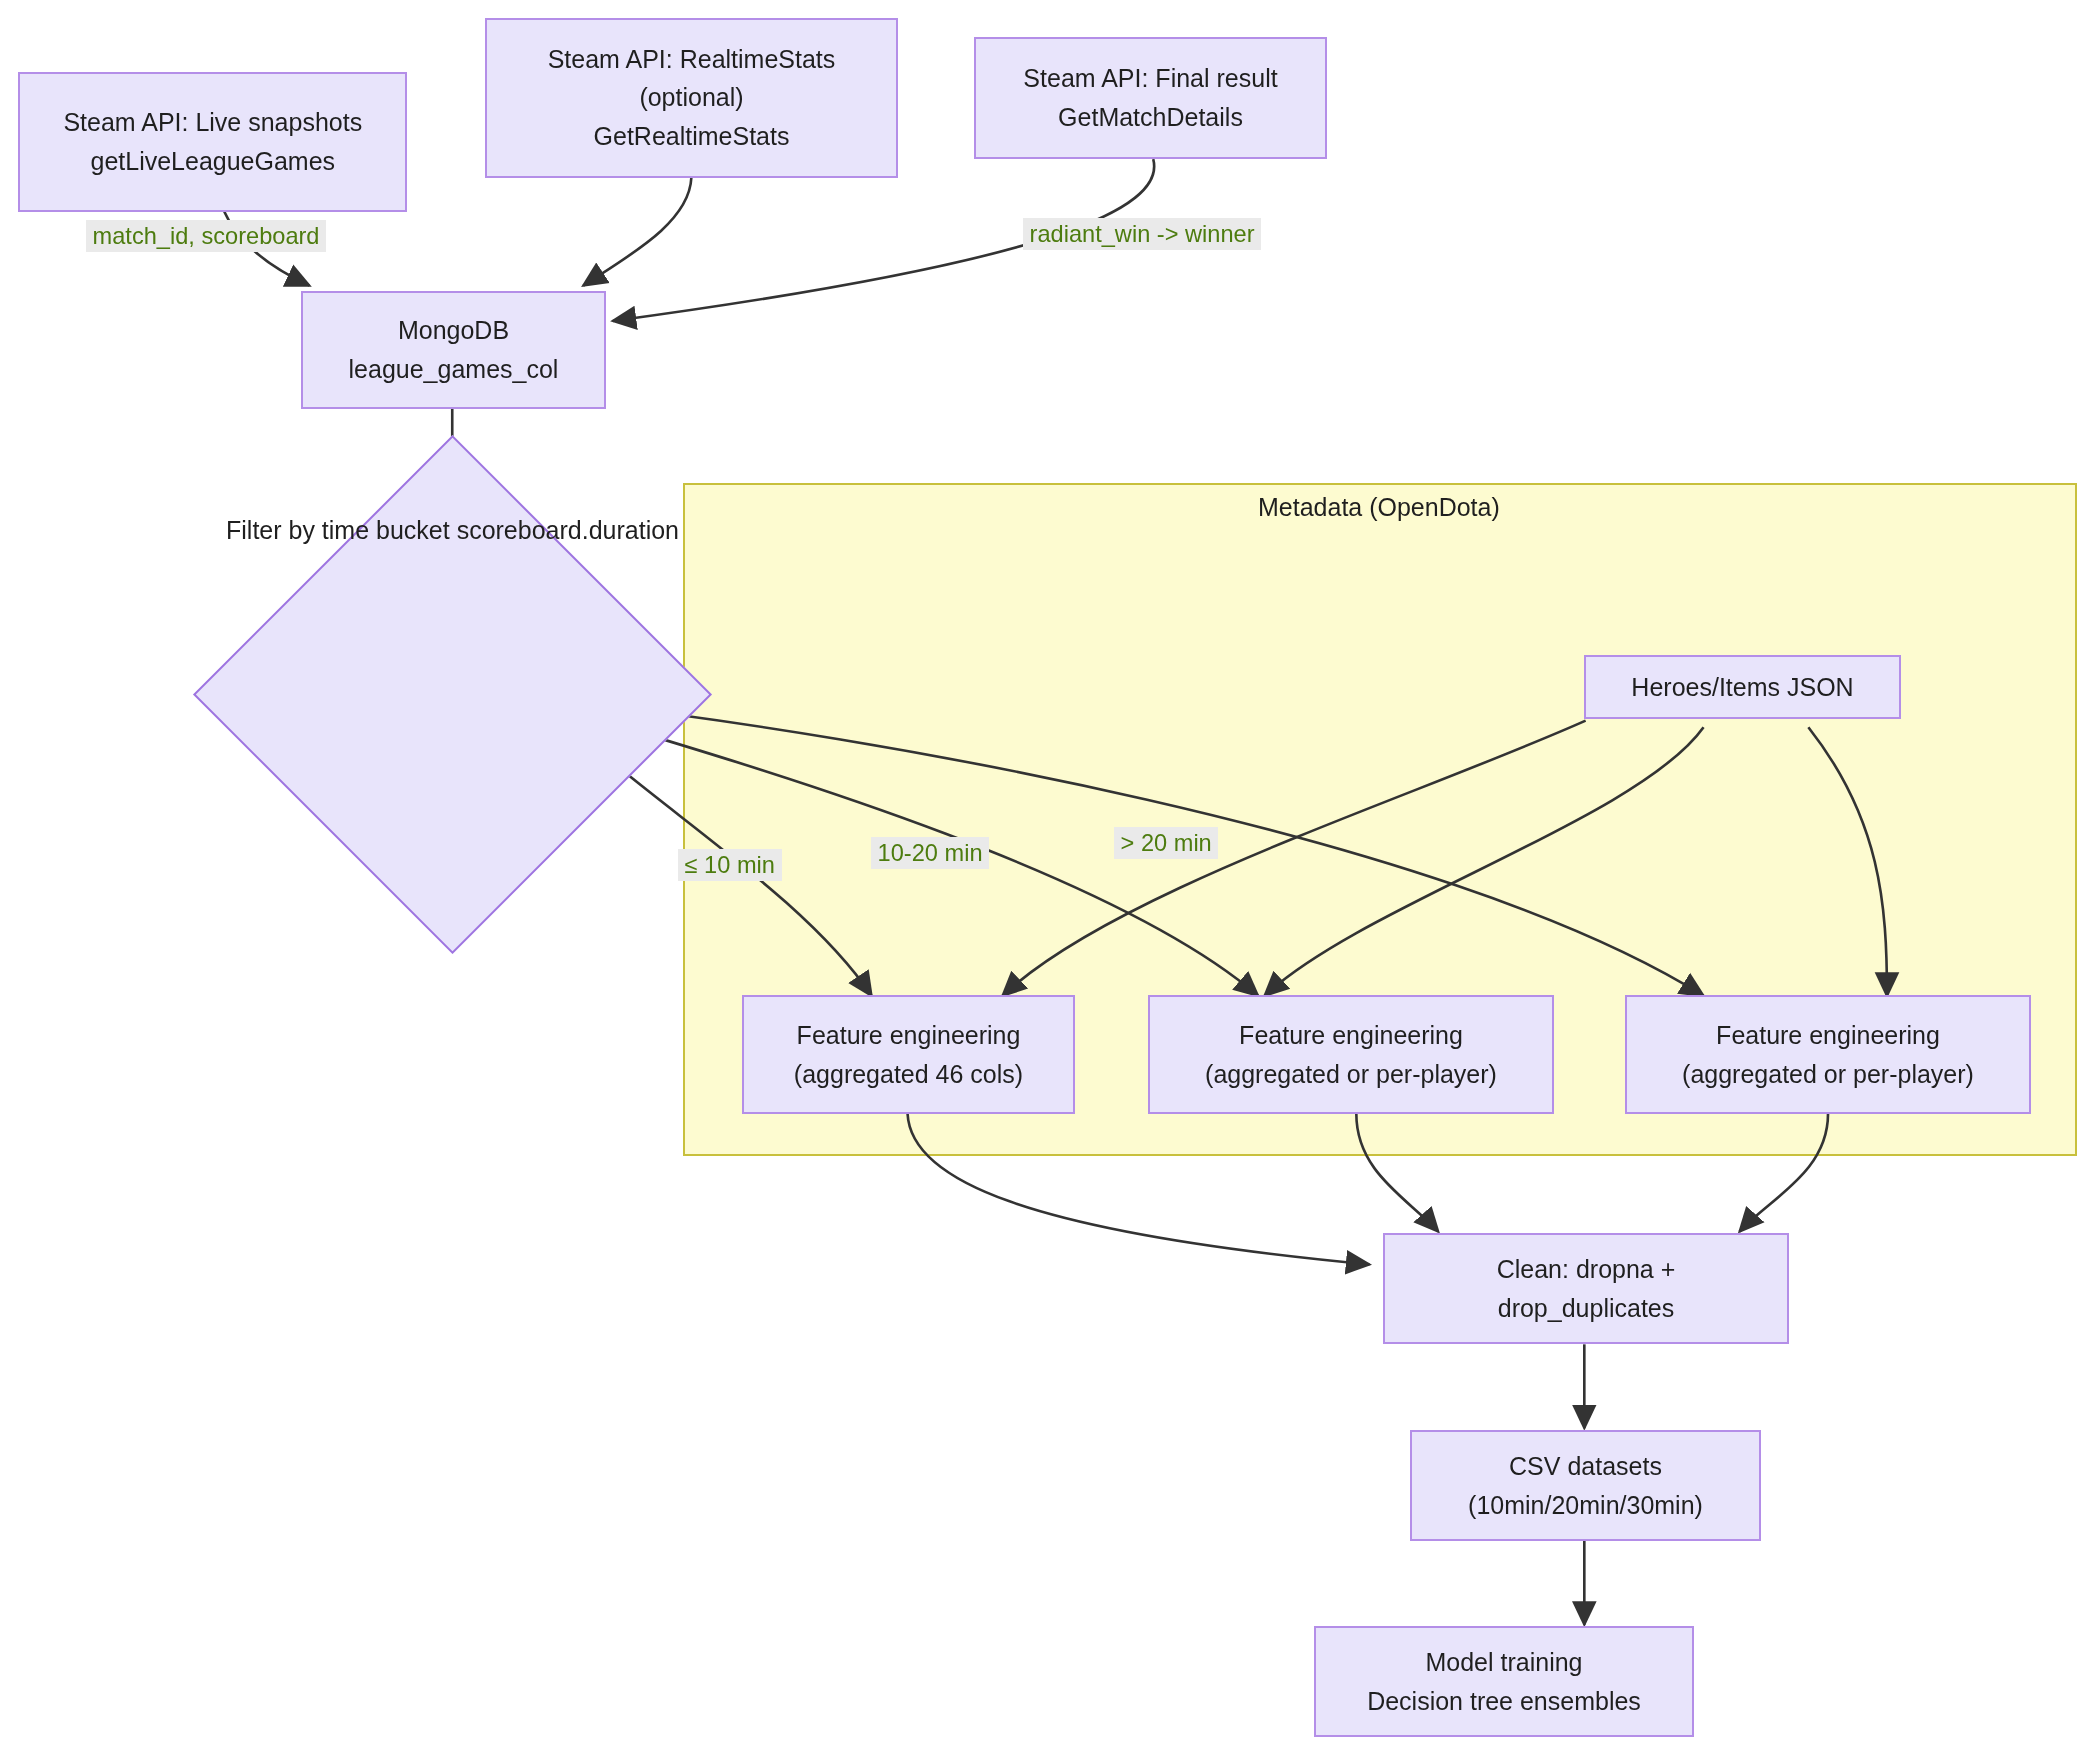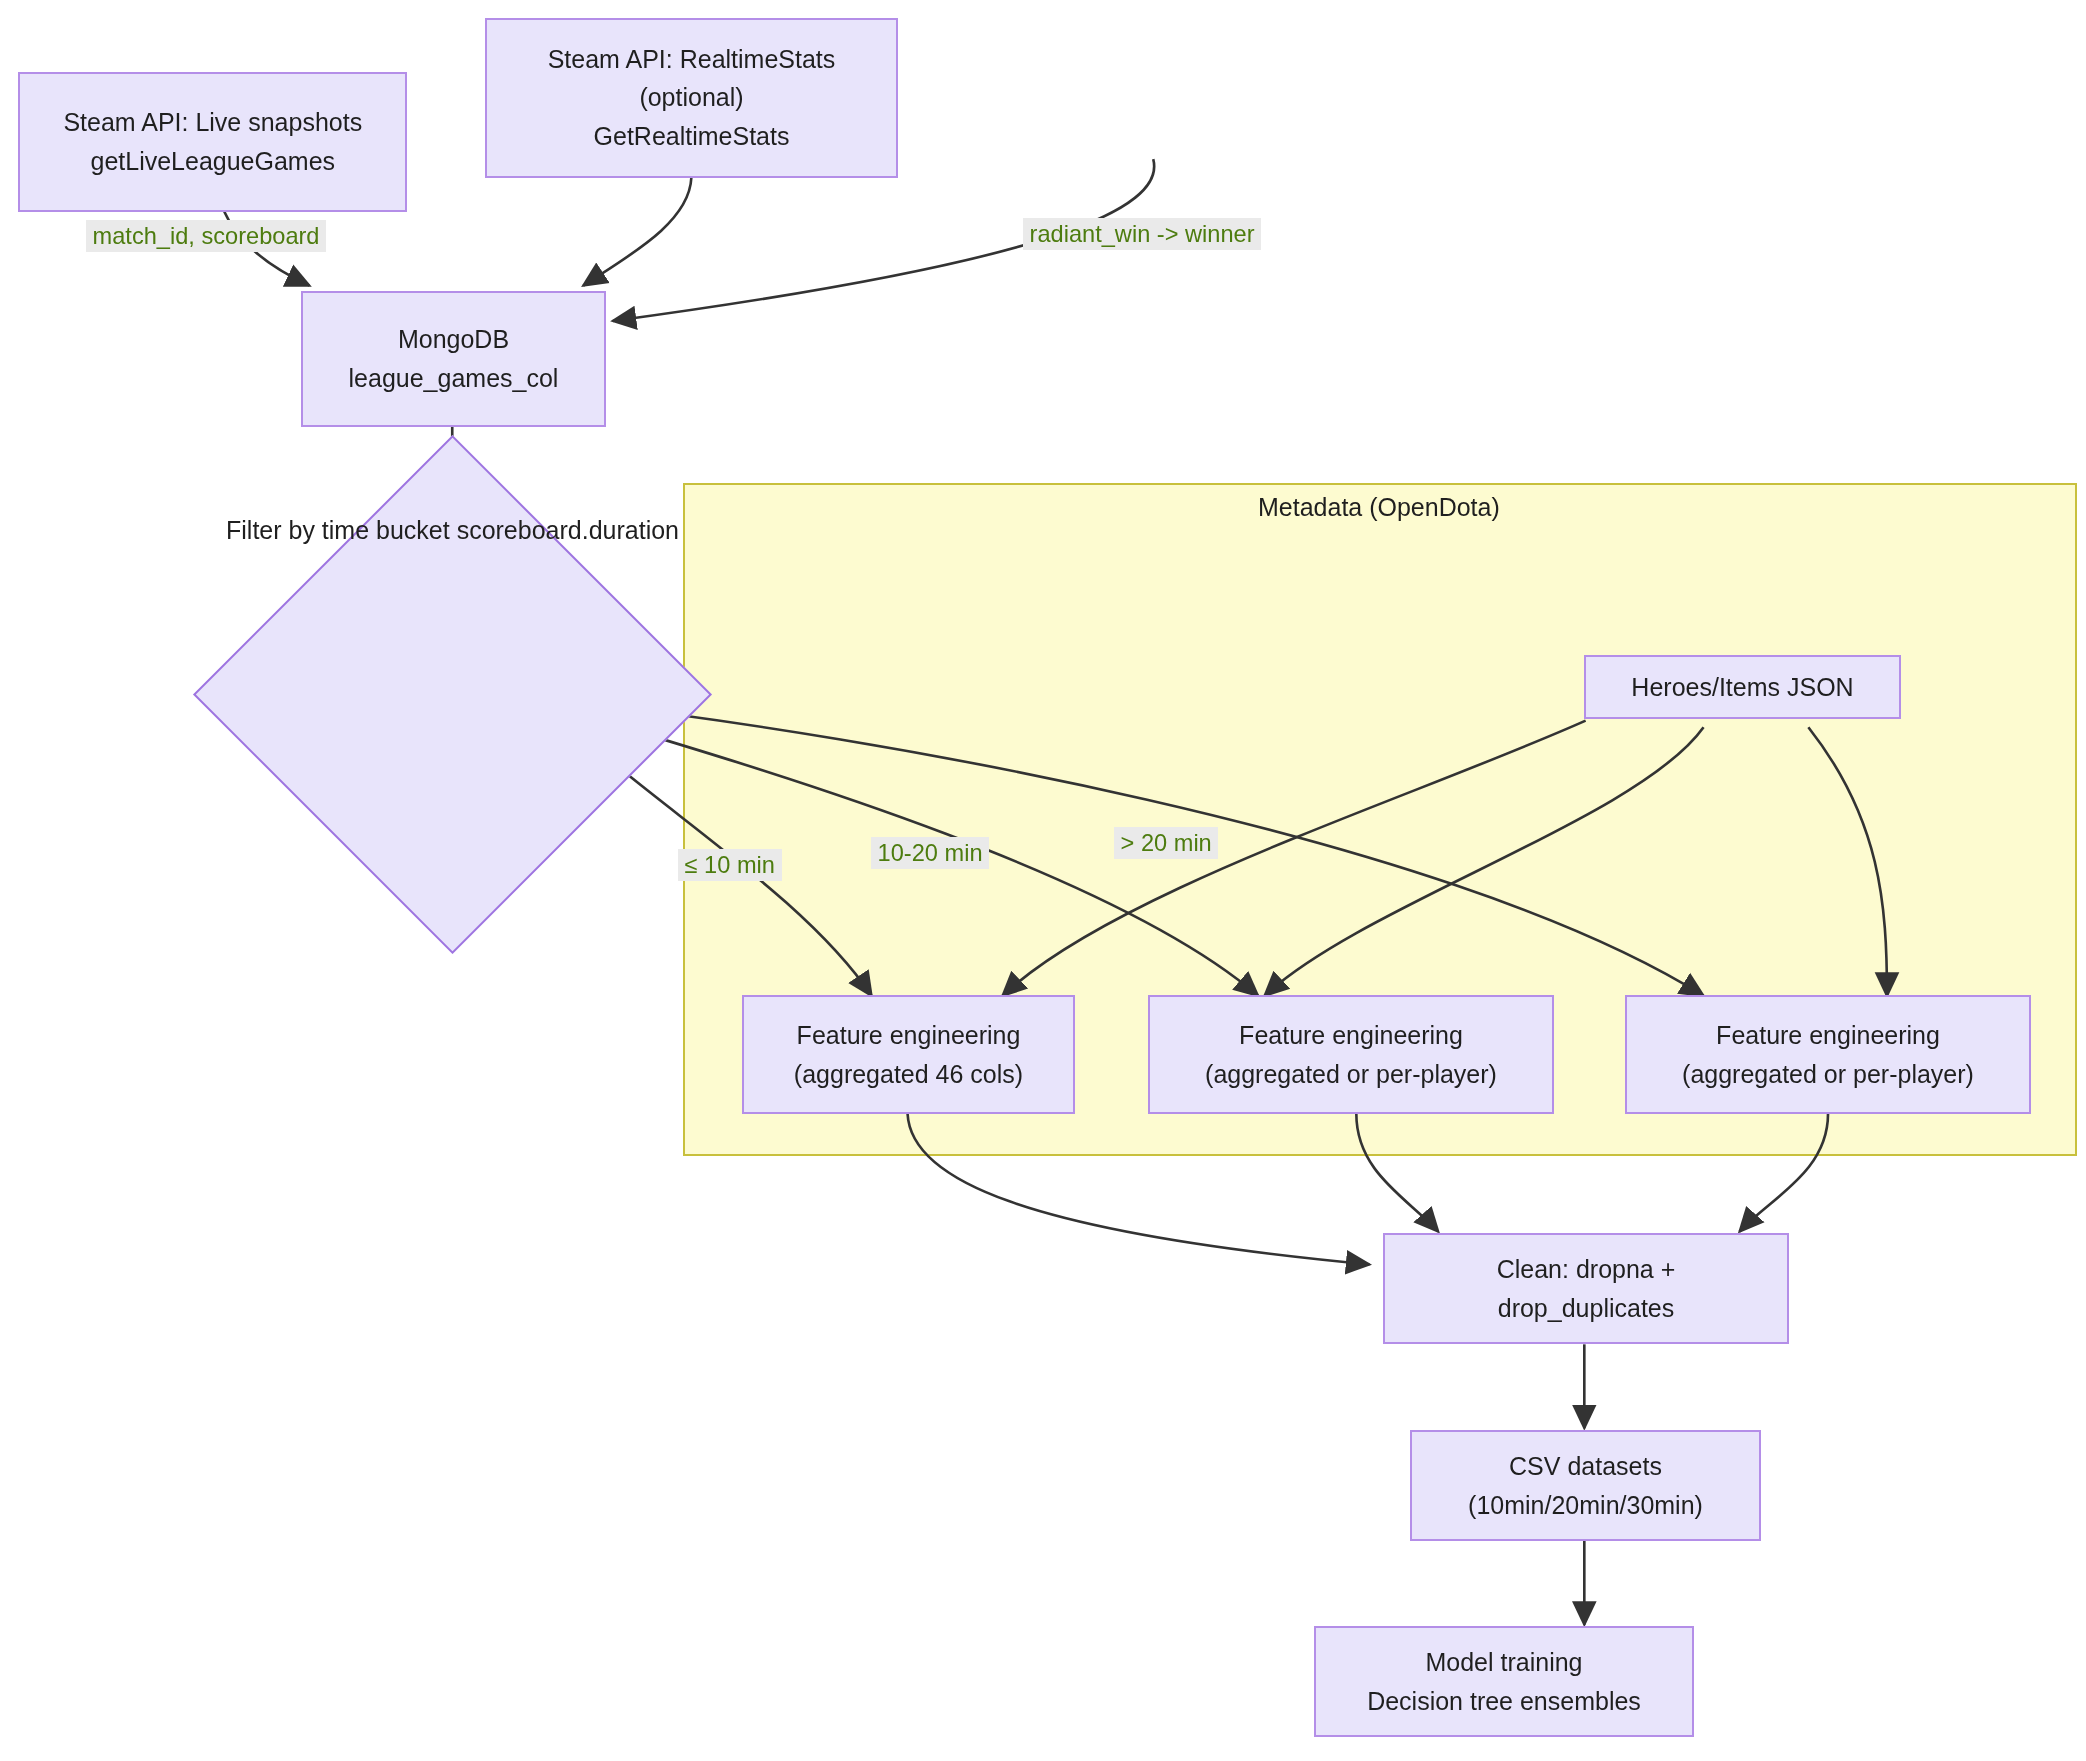--- a/index.html
+++ b/index.html
@@ -117,22 +117,26 @@
     <span class="ln">Steam API: Live snapshots</span>
     <span class="ln">getLiveLeagueGames</span>
   </div>
 
   <div class="node" style="left:485px;top:17.7px;width:413px;height:160px;">
     <span class="ln">Steam API: RealtimeStats</span>
     <span class="ln">(optional)</span>
     <span class="ln">GetRealtimeStats</span>
   </div>
 
+  <div class="node" style="left:974px;top:37px;width:353px;height:122px;">
+    <span class="ln">Steam API: Final result</span>
+    <span class="ln">GetMatchDetails</span>
+  </div>
 
-  <div class="node" style="left:301px;top:291px;width:305px;height:136px;">
+  <div class="node" style="left:301px;top:291px;width:305px;height:118px;">
     <span class="ln">MongoDB</span>
     <span class="ln">league_games_col</span>
   </div>
 
   <div class="diamond" style="left:269px;top:511px;width:367px;height:367px;">
     <div class="dshape"></div>
     <div class="dtext">
       <span class="ln">Filter by time bucket</span>
       <span class="ln">scoreboard.duration</span>
     </div>

